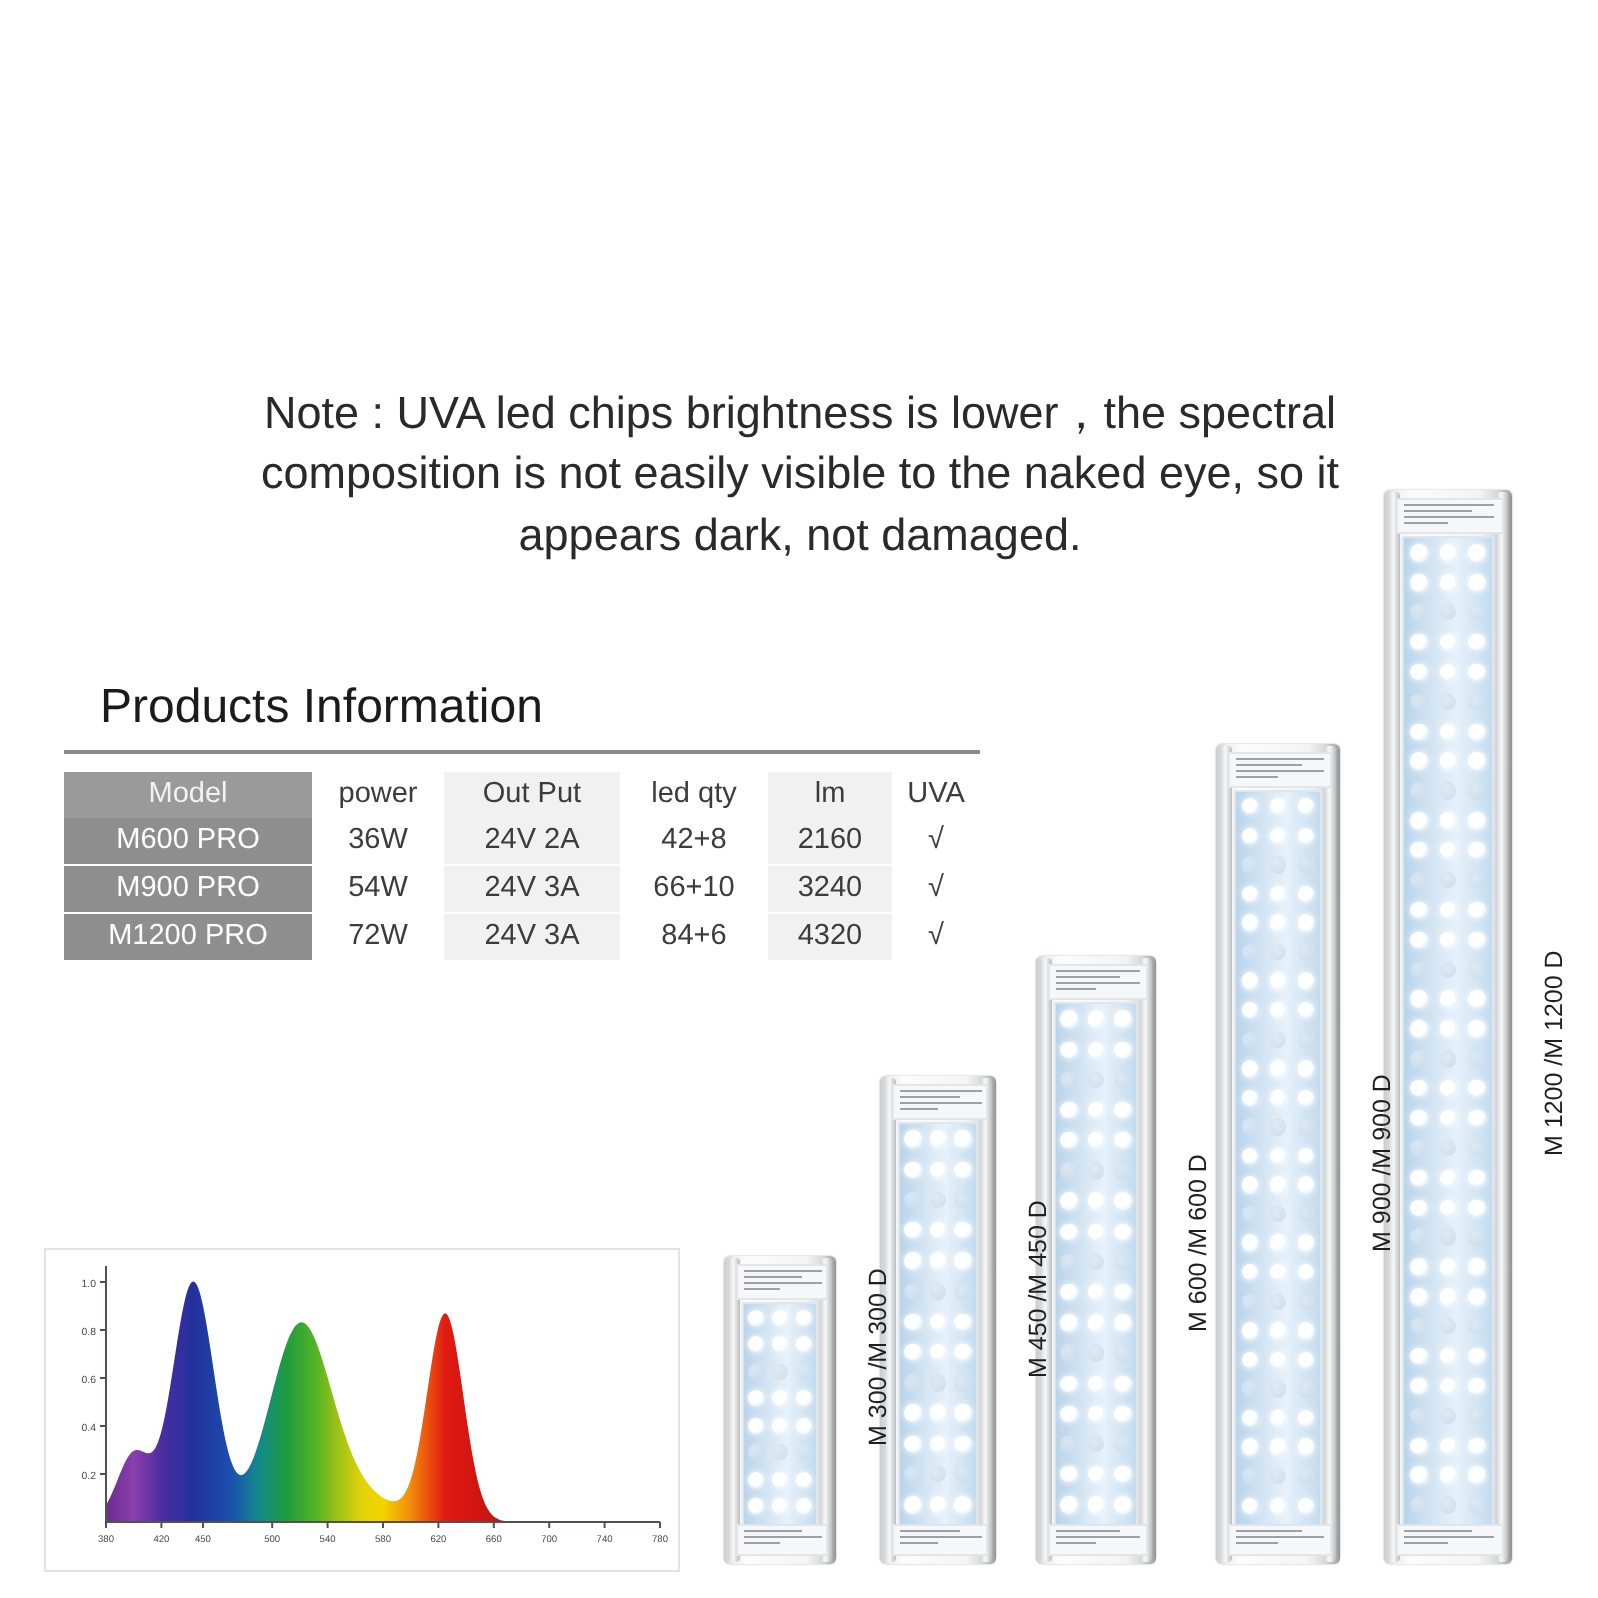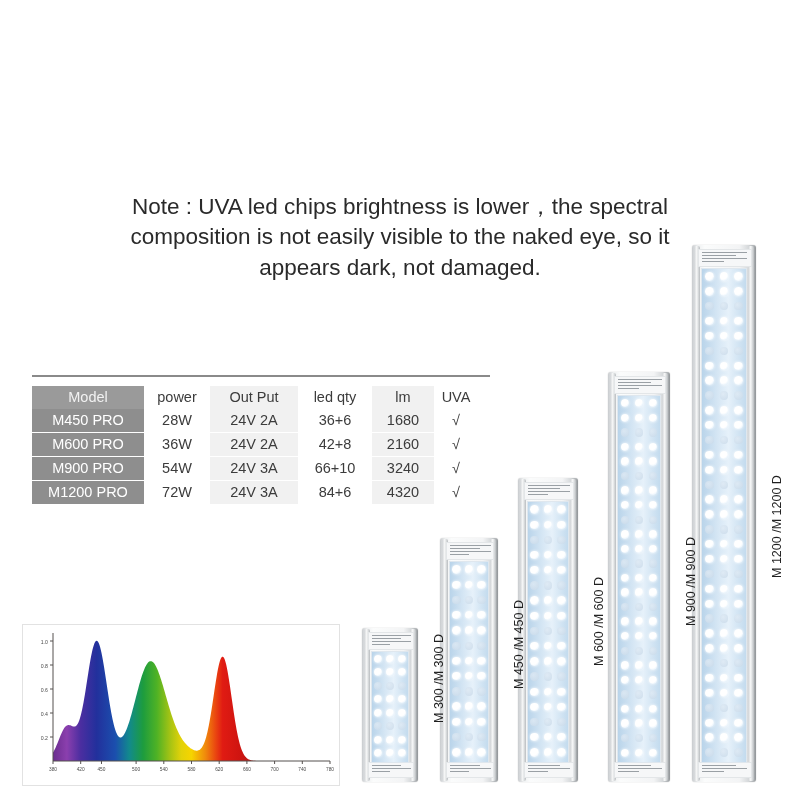--- a/index.html
+++ b/index.html
@@ -78,21 +78,21 @@
     font-size: 14.5px;
     color: #3c3c3c;
   }
   table.spec td, table.spec th {
     padding: 0;
     height: 23px;
     line-height: 23px;
     text-align: center;
     font-weight: 400;
   }
-  .c-model  { width: 112px; background: #8e8e8e; color: #ffffff; margin-left: 32px; }
+  .c-model  { width: 124px; background: #8e8e8e; color: #ffffff; margin-left: 32px; }
   .c-model.hdr { background: #9a9a9a; color: #f2f2f2; }
   .c-power  { width: 66px;  background: #ffffff; }
   .c-out    { width: 88px;  background: #f1f1f1; }
   .c-qty    { width: 74px;  background: #ffffff; }
   .c-lm     { width: 62px;  background: #f1f1f1; }
   .c-uva    { width: 44px;  background: #ffffff; }
   .row-sep td { border-bottom: 1px solid #ffffff; }
 
   
   .spec-title {
@@ -184,42 +184,35 @@
     transform: rotate(-90deg);
   }
 </style>
 </head>
 <body>
 
 <div id="page">
 
   <div class="note">Note : UVA led chips brightness is lower，the spectral composition is not easily visible to the naked eye, so it appears dark, not damaged.</div>
 
+  <div class="pi-title">Products Information</div>
   <div class="pi-rule"></div>
 
   <table class="spec">
     <thead>
       <tr>
         <th class="c-model hdr">Model</th>
         <th class="c-power">power</th>
         <th class="c-out">Out Put</th>
         <th class="c-qty">led qty</th>
         <th class="c-lm">lm</th>
         <th class="c-uva">UVA</th>
       </tr>
     </thead>
     <tbody>
-      <tr class="row-sep">
-        <td class="c-model">M450 PRO</td>
-        <td class="c-power">28W</td>
-        <td class="c-out">24V 2A</td>
-        <td class="c-qty">36+6</td>
-        <td class="c-lm">1680</td>
-        <td class="c-uva">√</td>
-      </tr>
       <tr class="row-sep">
         <td class="c-model">M600 PRO</td>
         <td class="c-power">36W</td>
         <td class="c-out">24V 2A</td>
         <td class="c-qty">42+8</td>
         <td class="c-lm">2160</td>
         <td class="c-uva">√</td>
       </tr>
       <tr class="row-sep">
         <td class="c-model">M900 PRO</td>

